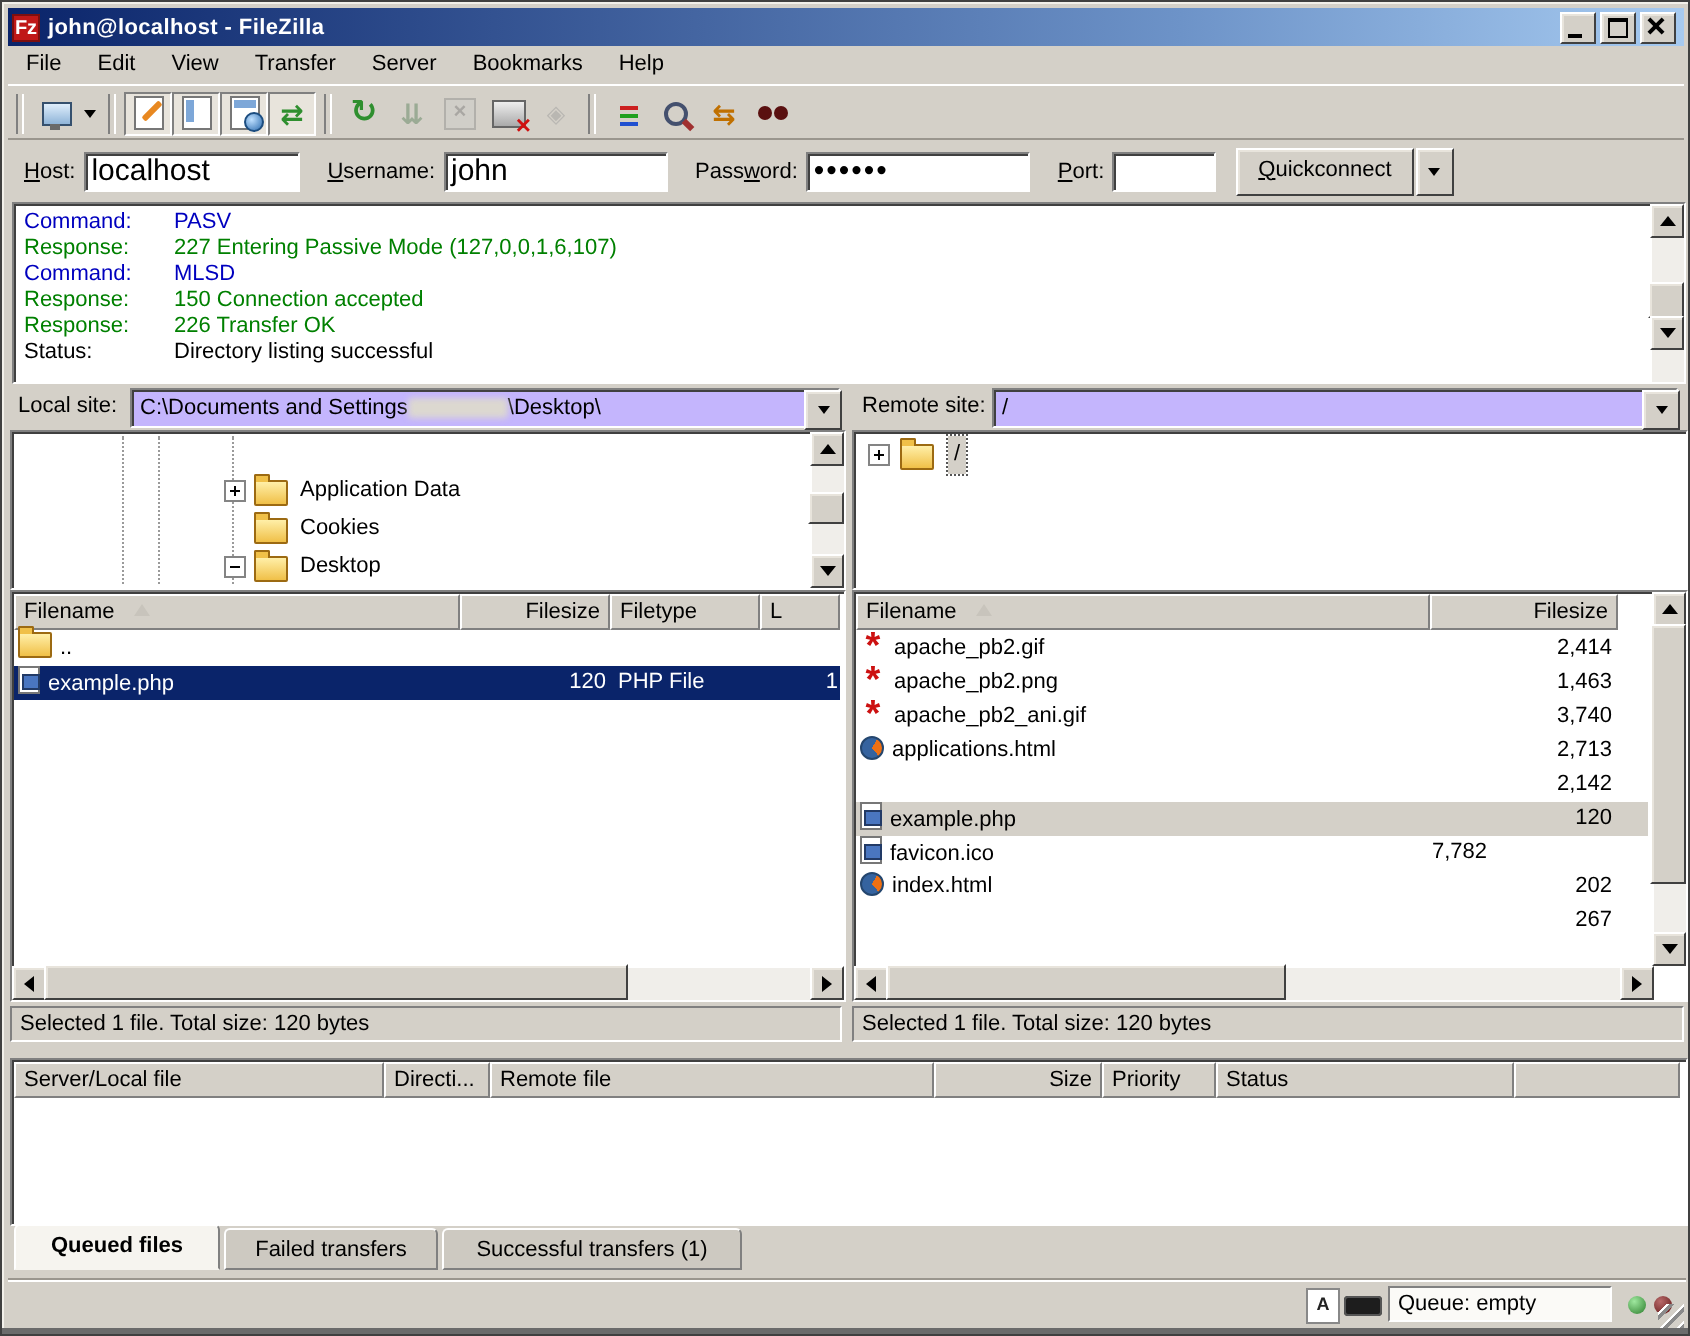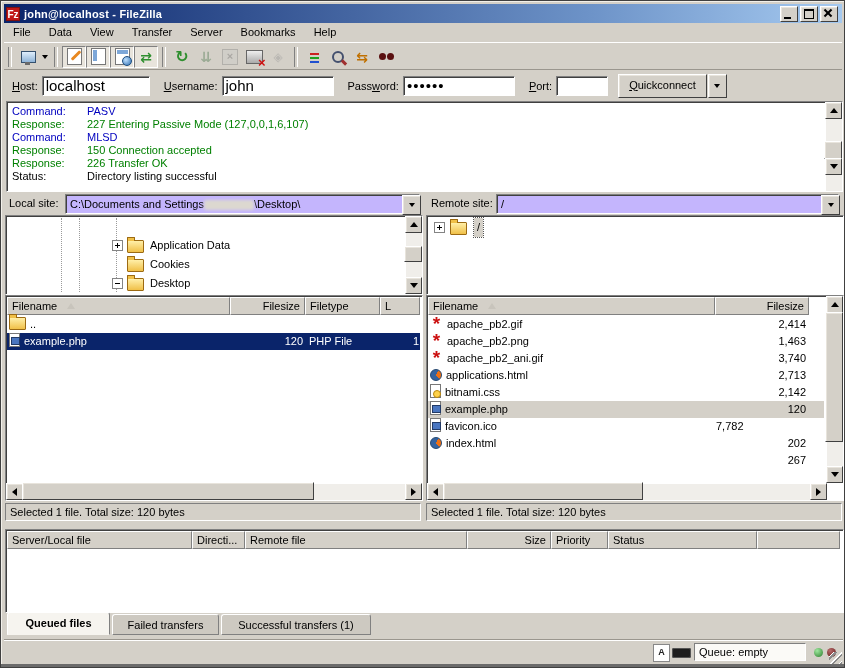--- a/index.html
+++ b/index.html
@@ -152,21 +152,21 @@
     <span id="title">john@localhost - FileZilla</span>
     <div id="caption-buttons">
       <div class="tbtn minb"></div>
       <div class="tbtn maxb"></div>
       <div class="tbtn closeb"></div>
     </div>
   </div>
 
   <div id="menubar" class="abs">
     <span class="menu-item">File</span>
-    <span class="menu-item">Data</span>
+    <span class="menu-item">Edit</span>
     <span class="menu-item">View</span>
     <span class="menu-item">Transfer</span>
     <span class="menu-item">Server</span>
     <span class="menu-item">Bookmarks</span>
     <span class="menu-item">Help</span>
   </div>
 
   <div id="toolbar" class="abs">
     <div class="tsep"></div>
     <div class="tbn">
@@ -340,21 +340,20 @@
     </div>
     <div class="frow" style="top:54px;width:396px">
       <span class="cell" style="left:0;width:287px"><span class="ficon image-file-icon">*</span><span>apache_pb2_ani.gif</span></span>
       <span class="cell" style="left:288px;width:90px;text-align:right">3,740</span>
     </div>
     <div class="frow" style="top:71px;width:396px">
       <span class="cell" style="left:0;width:287px"><span class="ficon html-file-icon"></span><span>applications.html</span></span>
       <span class="cell" style="left:288px;width:90px;text-align:right">2,713</span>
     </div>
     <div class="frow" style="top:88px;width:396px">
-      <span class="cell" style="left:0;width:287px"><span class="ficon doc css-file-icon"></span><span>bitnami.css</span></span>
       <span class="cell" style="left:288px;width:90px;text-align:right">2,142</span>
     </div>
     <div class="frow sel-inactive" style="top:105px;width:396px">
       <span class="cell" style="left:0;width:287px"><span class="ficon doc php-file-icon"></span><span>example.php</span></span>
       <span class="cell" style="left:288px;width:90px;text-align:right">120</span>
     </div>
     <div class="frow" style="top:122px;width:396px">
       <span class="cell" style="left:0;width:287px"><span class="ficon doc ico-file-icon"></span><span>favicon.ico</span></span>
       <span class="cell" style="left:288px;width:90px;">7,782</span>
     </div>

